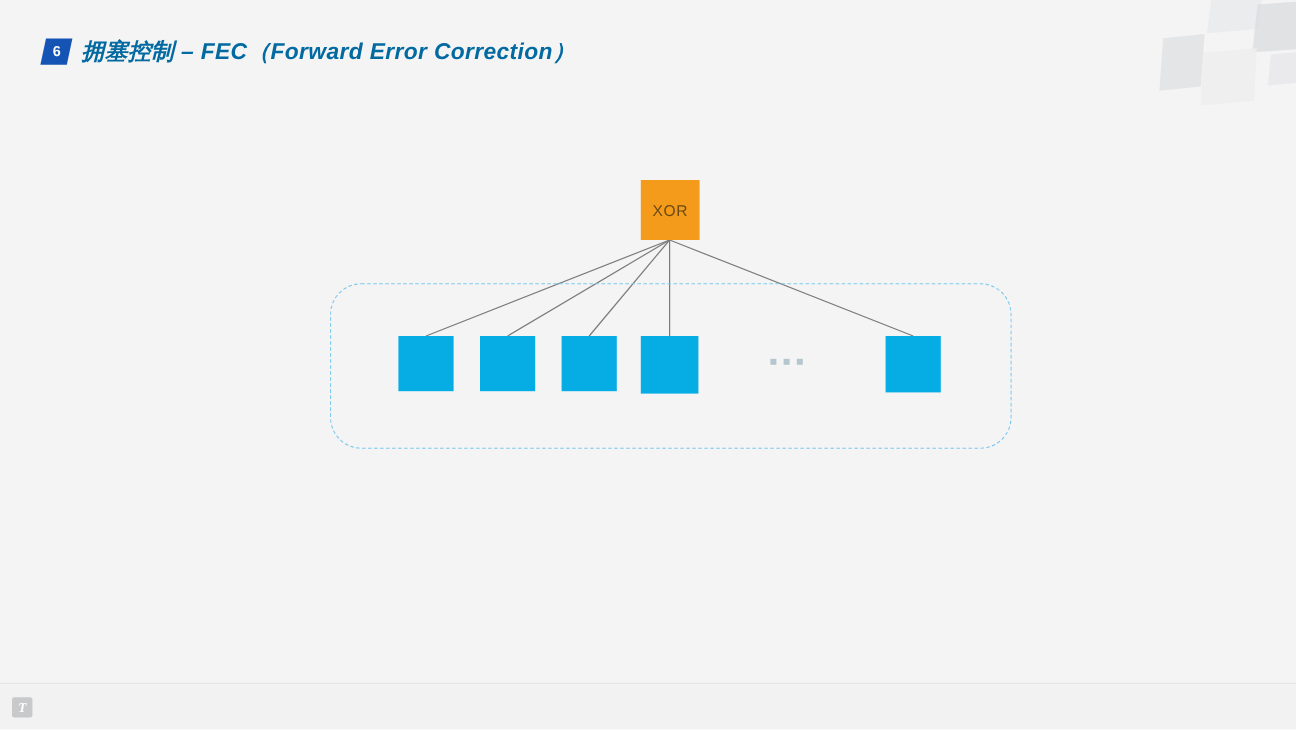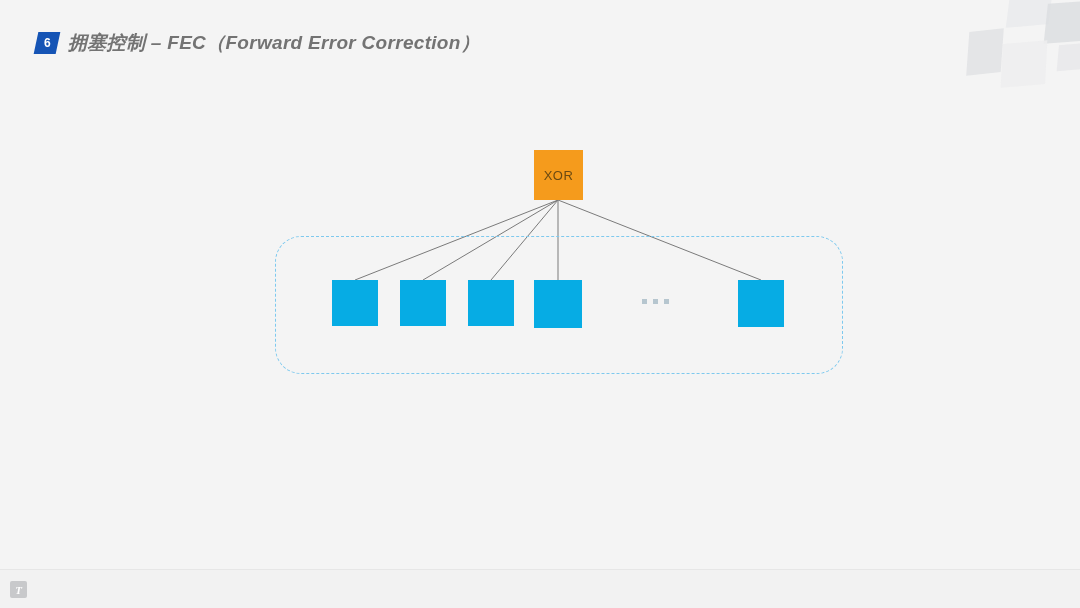--- a/index.html
+++ b/index.html
@@ -59,21 +59,21 @@
   }
   .badge span {
     transform: skewX(12deg);
     color: #ffffff;
     font-size: 12px;
     font-weight: bold;
     line-height: 1;
     font-family: "Liberation Sans", sans-serif;
   }
   .title {
-    color: #737373;
+    color: #0369a1;
     font-size: 19px;
     font-weight: bold;
     font-style: italic;
     letter-spacing: .3px;
     white-space: nowrap;
     font-family: "Liberation Sans", sans-serif;
   }
 
   
   .canvas {

